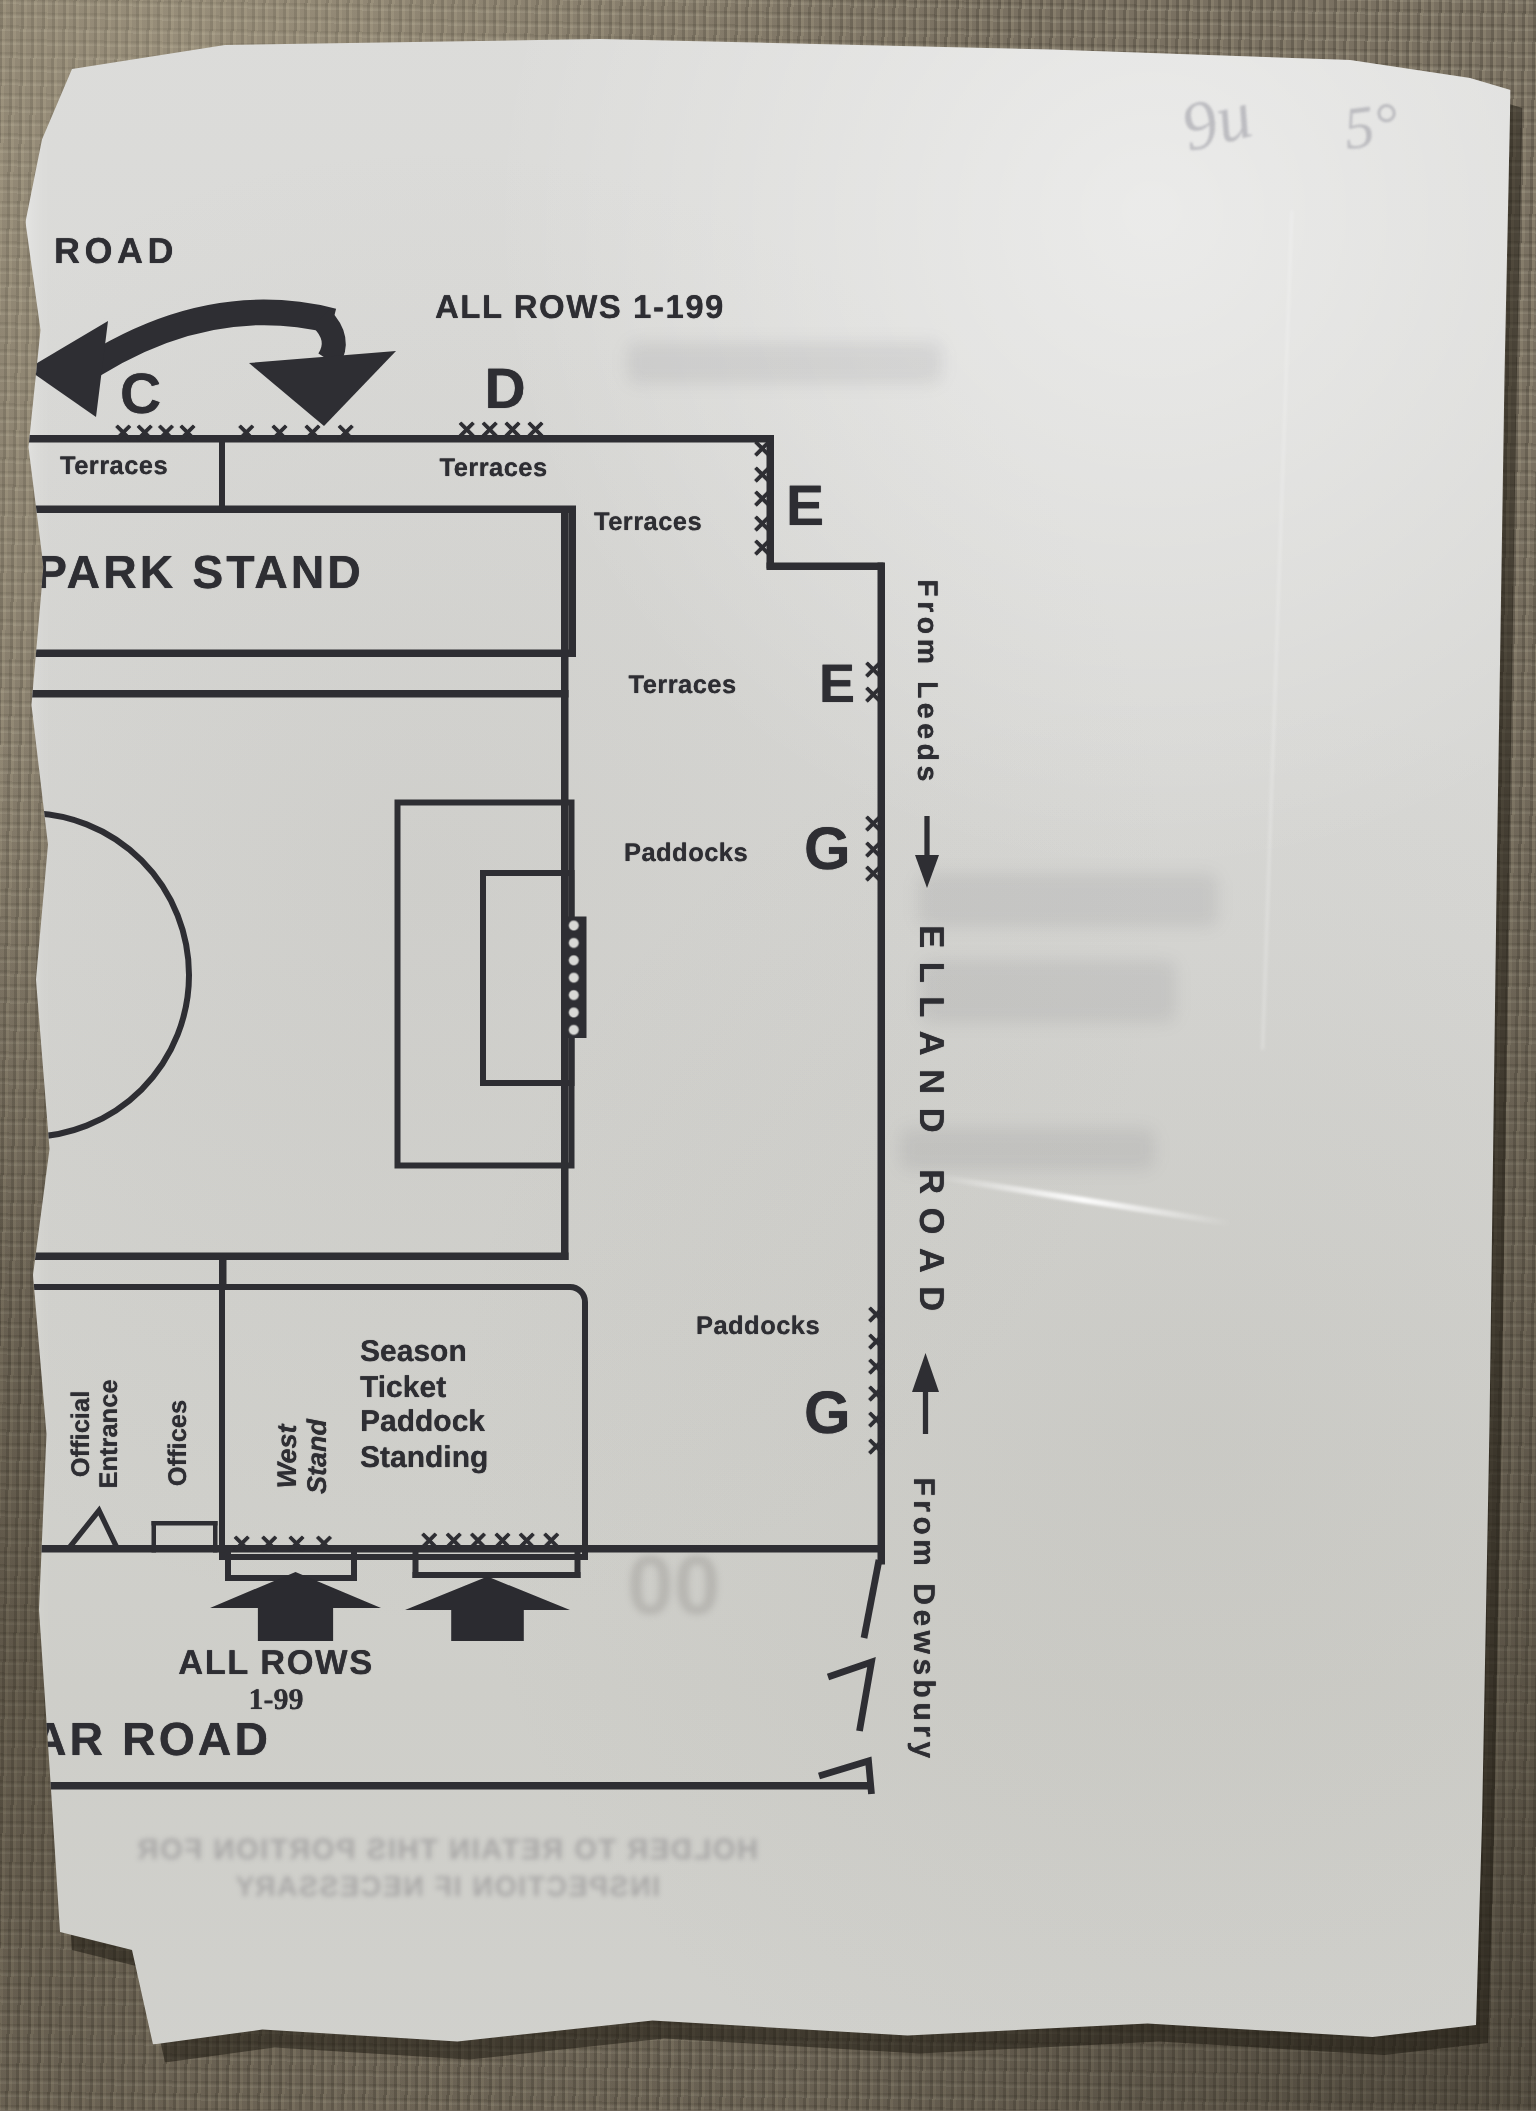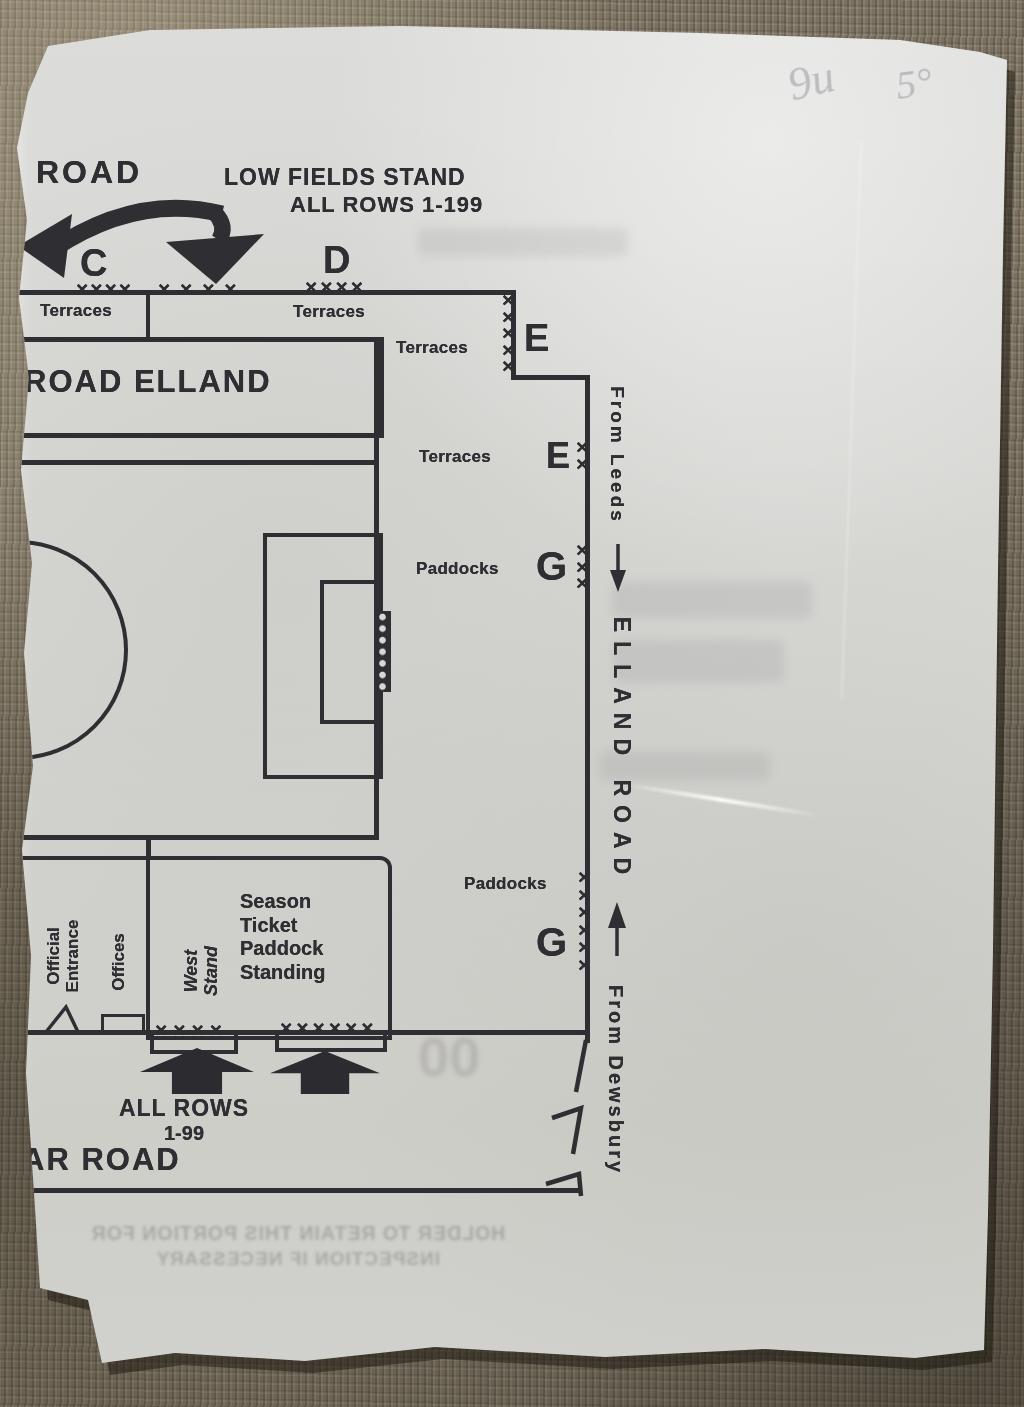--- a/index.html
+++ b/index.html
@@ -53,22 +53,21 @@
     <div class="pencil" style="left:896px;top:60px;font-size:40px;transform:rotate(-7deg);">5°</div>
 
     <div class="smudge" style="left:418px;top:228px;width:210px;height:28px;"></div>
     <div class="smudge" style="left:612px;top:582px;width:200px;height:36px;"></div>
     <div class="smudge" style="left:614px;top:640px;width:170px;height:42px;"></div>
     <div class="smudge" style="left:600px;top:752px;width:170px;height:28px;"></div>
 
     <div class="crease" style="left:622px;top:798px;width:200px;height:4px;transform:rotate(9deg);"></div>
     <div class="crease" style="left:850px;top:140px;width:3px;height:560px;opacity:.35;transform:rotate(2deg);"></div>
 
-    <div class="ink" style="left:36px;top:154px;font-size:32px;letter-spacing:3px;">ROAD</div>
-    <div class="ink" style="left:224px;top:164px;font-size:23px;letter-spacing:1px;">LOW FIELDS STAND</div>
+    <div class="ink" style="left:36px;top:154px;font-size:24px;letter-spacing:3px;">ROAD</div>
     <div class="ink" style="left:290px;top:192px;font-size:22px;letter-spacing:1px;text-align:center;">ALL ROWS 1-199</div>
 
     <svg style="position:absolute;left:16px;top:182px;" width="250" height="105" viewBox="0 0 250 105">
       <path d="M30,72 Q118,10 206,32" fill="none" stroke="#2e2e33" stroke-width="17"></path>
       <polygon points="2,64 56,32 48,96" fill="#2e2e33"></polygon>
       <path d="M198,30 Q212,44 203,58" fill="none" stroke="#2e2e33" stroke-width="16"></path>
       <polygon points="150,60 248,52 200,102" fill="#2e2e33"></polygon>
     </svg>
 
     <div class="ink big" style="left:80px;top:244px;">C</div>
@@ -77,21 +76,21 @@
     <div class="hline" style="left:18px;top:290px;width:497px;height:4.5px;"></div>
     <div class="ink xrow" style="left:76px;top:278px;letter-spacing:2px;">××××</div>
     <div class="ink xrow" style="left:158px;top:278px;letter-spacing:2px;">× × × ×</div>
     <div class="ink xrow" style="left:305px;top:276px;letter-spacing:3px;">××××</div>
 
     <div class="vline" style="left:146px;top:292px;width:4px;height:47px;"></div>
     <div class="ink lbl" style="left:40px;top:301px;">Terraces</div>
     <div class="ink lbl" style="left:293px;top:302px;">Terraces</div>
 
     <div class="box" style="left:15px;top:337px;width:359px;height:91px;border-width:5px;"></div>
-    <div class="ink" style="left:24px;top:364px;font-size:31px;letter-spacing:2px;">ROAD ELLAND</div>
+    <div class="ink" style="left:24px;top:364px;font-size:31px;letter-spacing:2px;">PARK STAND</div>
 
     <div class="vline" style="left:511px;top:290px;width:4.5px;height:89px;"></div>
     <div class="ink xcol" style="left:502px;top:292px;">×
 ×
 ×
 ×
 ×</div>
     <div class="ink big" style="left:524px;top:319px;">E</div>
     <div class="ink lbl" style="left:396px;top:338px;">Terraces</div>
     <div class="hline" style="left:511px;top:375px;width:78px;height:4.5px;"></div>
@@ -164,21 +163,21 @@
     <div class="ink xrow" style="left:155px;top:1019px;letter-spacing:6px;">××××</div>
     <div style="position:absolute;left:150px;top:1034px;width:80px;height:16px;border:4px solid #2e2e33;border-top:none;"></div>
     <div class="ink xrow" style="left:280px;top:1017px;letter-spacing:4px;">××××××</div>
     <div style="position:absolute;left:275px;top:1032px;width:104px;height:16px;border:4px solid #2e2e33;border-top:none;"></div>
 
     <div class="blockarrow" style="left:140px;top:1048px;width:114px;height:46px;"></div>
     <div class="blockarrow" style="left:270px;top:1051px;width:110px;height:43px;"></div>
 
     <div style="position:absolute;left:102px;top:1095px;width:164px;text-align:center;">
       <div class="ink" style="position:static;font-size:23px;letter-spacing:1px;">ALL ROWS</div>
-      <div class="ink" style="position:static;font-size:20px;">1-99</div>
+      <div class="ink" style="position:static;font-size:20px;font-family:Liberation Serif, serif;">1-99</div>
     </div>
 
     <div class="ink" style="left:22px;top:1142px;font-size:31px;letter-spacing:2px;">AR ROAD</div>
     <div class="hline" style="left:22px;top:1188px;width:558px;height:5px;"></div>
 
     <svg style="position:absolute;left:540px;top:1038px;" width="60" height="165" viewBox="0 0 60 165">
       <path d="M46,2 L36,54" fill="none" stroke="#2e2e33" stroke-width="4.5"></path>
       <path d="M12,80 L41,70 L33,116" fill="none" stroke="#2e2e33" stroke-width="4.5"></path>
       <path d="M6,146 L39,136 L41,158" fill="none" stroke="#2e2e33" stroke-width="4.5"></path>
     </svg>

